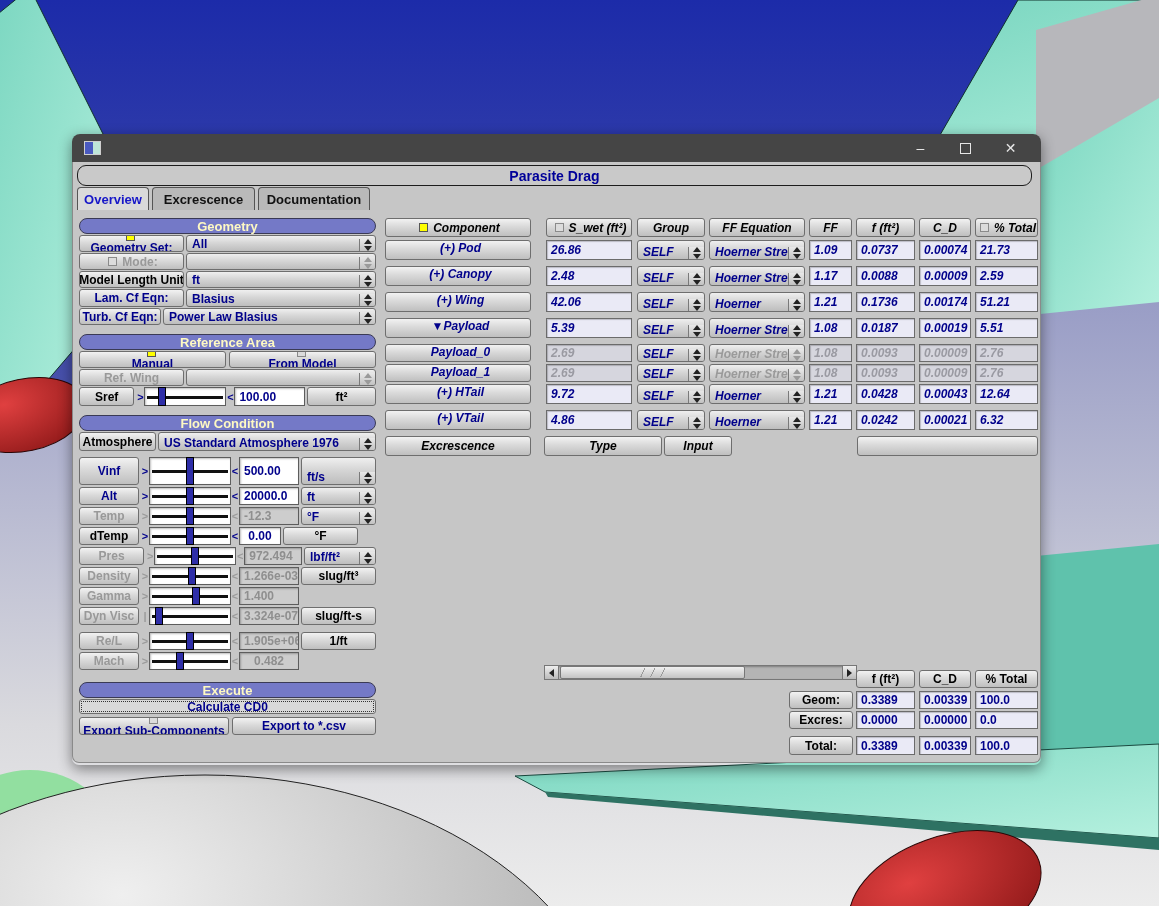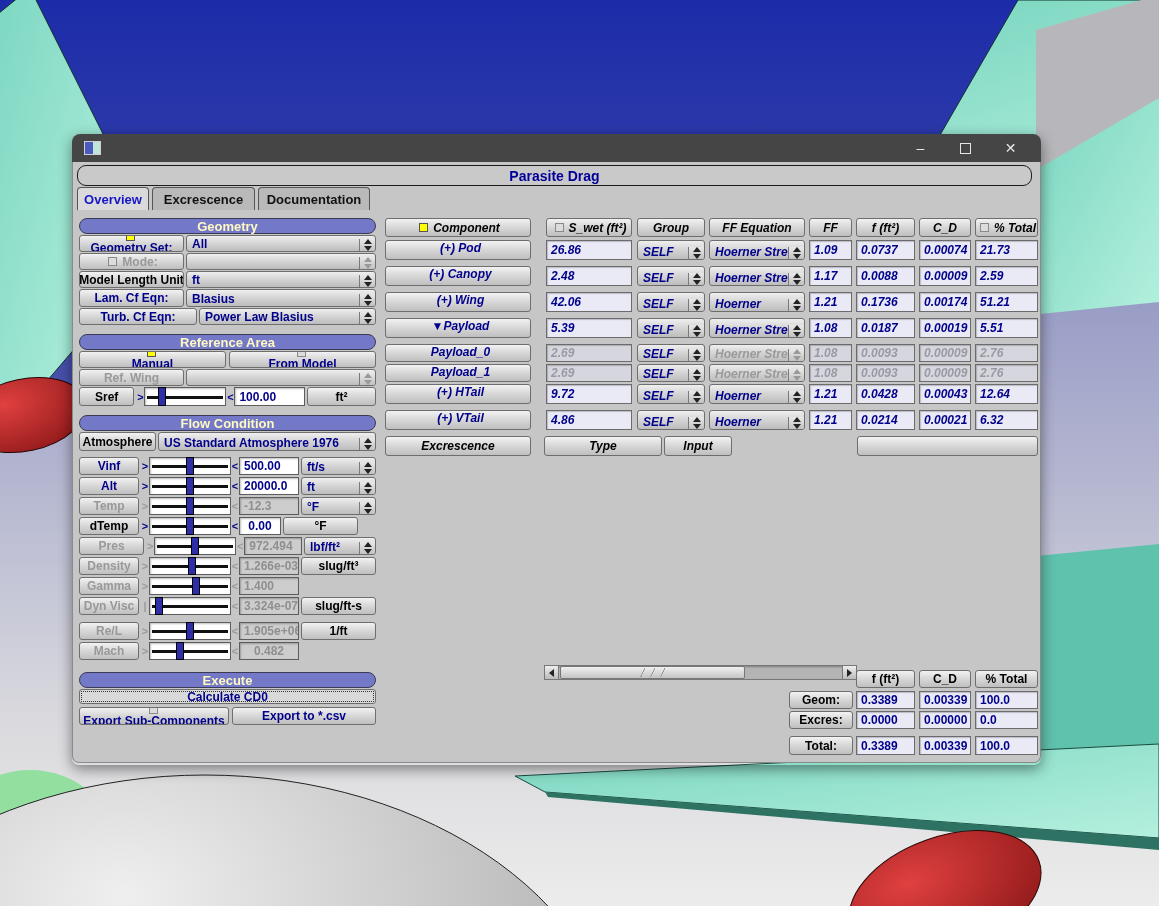--- a/index.html
+++ b/index.html
@@ -229,21 +229,21 @@
         <div class="btn nv" style="width:105px">Lam. Cf Eqn:</div>
         <div class="choice" style="flex:1;margin-left:2px">
           <span class="cl">Blasius</span>
           <span class="arrows">
               <i class="up"></i>
               <i class="dn"></i>
             </span>
         </div>
       </div>
       <div class="lrow">
-        <div class="btn nv" style="width:118px">Turb. Cf Eqn:</div>
+        <div class="btn nv" style="width:82px">Turb. Cf Eqn:</div>
         <div class="choice" style="flex:1;margin-left:2px">
           <span class="cl">Power Law Blasius</span>
           <span class="arrows">
               <i class="up"></i>
               <i class="dn"></i>
             </span>
         </div>
       </div>
 
       <div class="hdr" style="height:16px;margin-top:9px">Reference Area</div>
@@ -288,21 +288,21 @@
         <div class="btn" style="width:77px">Atmosphere</div>
         <div class="choice" style="flex:1;margin-left:2px">
           <span class="cl">US Standard Atmosphere 1976</span>
           <span class="arrows">
               <i class="up"></i>
               <i class="dn"></i>
             </span>
         </div>
       </div>
 
-      <div class="lrow" style="margin-top:6px;height:18px">
+      <div class="lrow" style="margin-top:6px;height:28px">
         <div class="btn lab nv" style="width:60px">Vinf</div>
         <span class="gl" style="margin-left:2px">&gt;</span>
         <div class="slider">
             <i class="line"></i>
             <i class="thumb" style="left:45%"></i>
           </div>
         <span class="gl">&lt;</span>
         <div class="field" style="width:60px">500.00</div>
         <div class="choice" style="width:75px;margin-left:2px">
           <span class="cl">ft/s</span>
@@ -644,21 +644,21 @@
             </span>
           </div>
         <div class="choice c-ffe">
             <span class="cl">Hoerner</span>
             <span class="arrows">
               <i class="up"></i>
               <i class="dn"></i>
             </span>
           </div>
         <div class="tfield c-ff">1.21</div>
-        <div class="tfield c-f">0.0214</div>
+        <div class="tfield c-f">0.0242</div>
         <div class="tfield c-cd">0.00021</div>
         <div class="tfield c-pct">6.32</div>
       </div>
 
       <div class="trow" style="height:20px">
         <div class="btn c-comp">Excrescence</div>
         <div class="btn" style="width:118px;margin-left:13px;flex:none">Type</div>
         <div class="btn" style="width:68px;margin-left:2px;flex:none">Input</div>
         <div class="btn" style="width:181px;margin-left:125px;flex:none"></div>
       </div>

